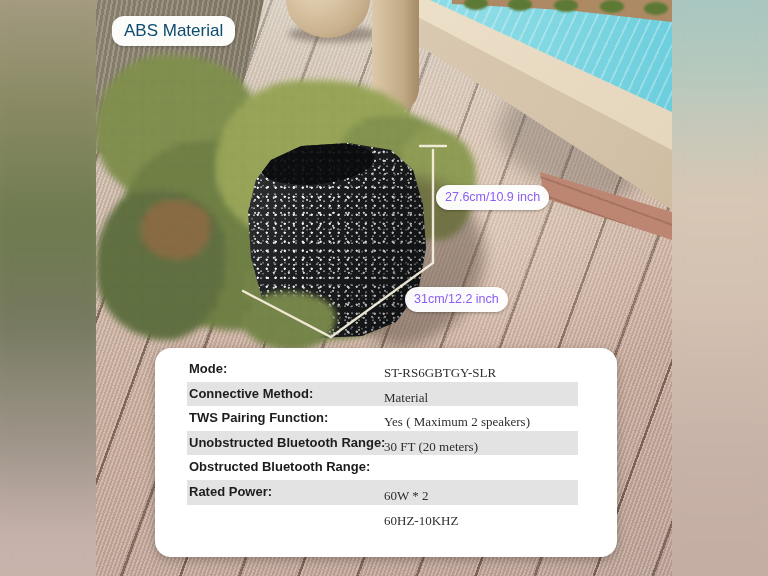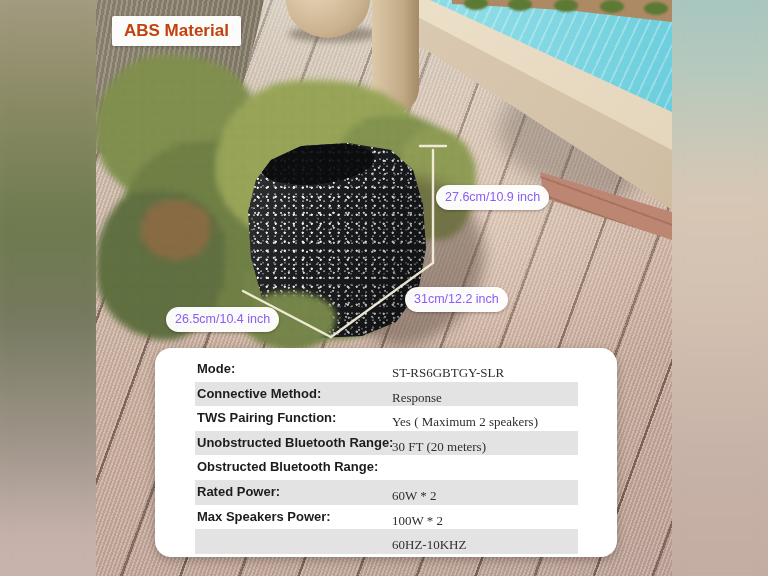--- a/index.html
+++ b/index.html
@@ -88,27 +88,27 @@
       background-color:#1b1d1f;}
   .rock-top{position:absolute;left:8%;top:2%;width:62%;height:20%;border-radius:50%;
       background:rgba(10,11,13,.92);transform:rotate(-6deg);}
   
   .dims-svg{position:absolute;inset:0;pointer-events:none;}
   .dim-pill{position:absolute;background:rgba(255,255,255,.97);color:#8b5cf6;
       font-size:12.5px;line-height:1;padding:6px 9px;border-radius:14px;white-space:nowrap;
       box-shadow:0 1px 3px rgba(0,0,0,.28);}
   
   .badge{position:absolute;left:16px;top:16px;background:rgba(255,255,255,.97);
-      color:#c2410c;font-weight:bold;font-size:17px;padding:5px 12px;border-radius:2px;
+      color:#0c4a6e;font-weight:normal;font-size:17px;padding:5px 12px;border-radius:12px;
       box-shadow:0 1px 3px rgba(0,0,0,.25);}
   
   .spec-card{position:absolute;left:59px;top:348px;width:462px;height:209px;background:#fff;
       border-radius:16px;box-shadow:0 3px 10px rgba(0,0,0,.25);}
   .spec-table{position:absolute;left:32px;top:9px;width:391px;}
-  .spec-row{position:relative;height:24.6px;line-height:24.6px;margin-left:8px;}
+  .spec-row{position:relative;height:24.6px;line-height:24.6px;}
   .spec-row:nth-child(even){background:#e3e3e3;}
   .spec-label{position:absolute;left:2px;top:0;font-weight:bold;font-size:13px;color:#1c1c1c;}
   .spec-value{position:absolute;left:197px;top:4px;font-size:13px;color:#2e2e2e;font-family:Liberation Serif, serif;}
 </style>
 </head>
 <body>
 
 <div class="stage">
 
   <div class="blur-bar blur-left">
@@ -157,53 +157,48 @@
       <div class="rock-top"></div>
     </div>
     <div class="blob" style="left:148px;top:292px;width:92px;height:58px;background-color:#6f7f44"></div>
 
     <svg class="dims-svg" width="576" height="576" viewBox="0 0 576 576">
       <path d="M324,146 L350,146 M337,150 L337,263 L235,337 L147,291" fill="none" stroke="#f4efdc" stroke-width="2.4" stroke-linecap="round" opacity="0.95"></path>
     </svg>
 
     <div class="dim-pill" style="left:340px;top:185px">27.6cm/10.9 inch</div>
     <div class="dim-pill" style="left:309px;top:287px">31cm/12.2 inch</div>
-    <div class="dim-pill" style="left:70px;top:307px">26.5cm/10.4 inch</div>
 
     <div class="badge">ABS Material</div>
 
     <div class="spec-card">
       <div class="spec-table">
         <div class="spec-row">
           <span class="spec-label">Mode:</span>
           <span class="spec-value">ST-RS6GBTGY-SLR</span>
         </div>
         <div class="spec-row">
           <span class="spec-label">Connective Method:</span>
-          <span class="spec-value">Response</span>
+          <span class="spec-value">Material</span>
         </div>
         <div class="spec-row">
           <span class="spec-label">TWS Pairing Function:</span>
           <span class="spec-value">Yes ( Maximum 2 speakers)</span>
         </div>
         <div class="spec-row">
           <span class="spec-label">Unobstructed Bluetooth Range:</span>
           <span class="spec-value">30 FT (20 meters)</span>
         </div>
         <div class="spec-row">
           <span class="spec-label">Obstructed Bluetooth Range:</span>
         </div>
         <div class="spec-row">
           <span class="spec-label">Rated Power:</span>
           <span class="spec-value">60W * 2</span>
         </div>
         <div class="spec-row">
-          <span class="spec-label">Max Speakers Power:</span>
-          <span class="spec-value">100W * 2</span>
-        </div>
-        <div class="spec-row">
           <span class="spec-value">60HZ-10KHZ</span>
         </div>
       </div>
     </div>
 
   </div>
 </div>
 
 </body></html>

